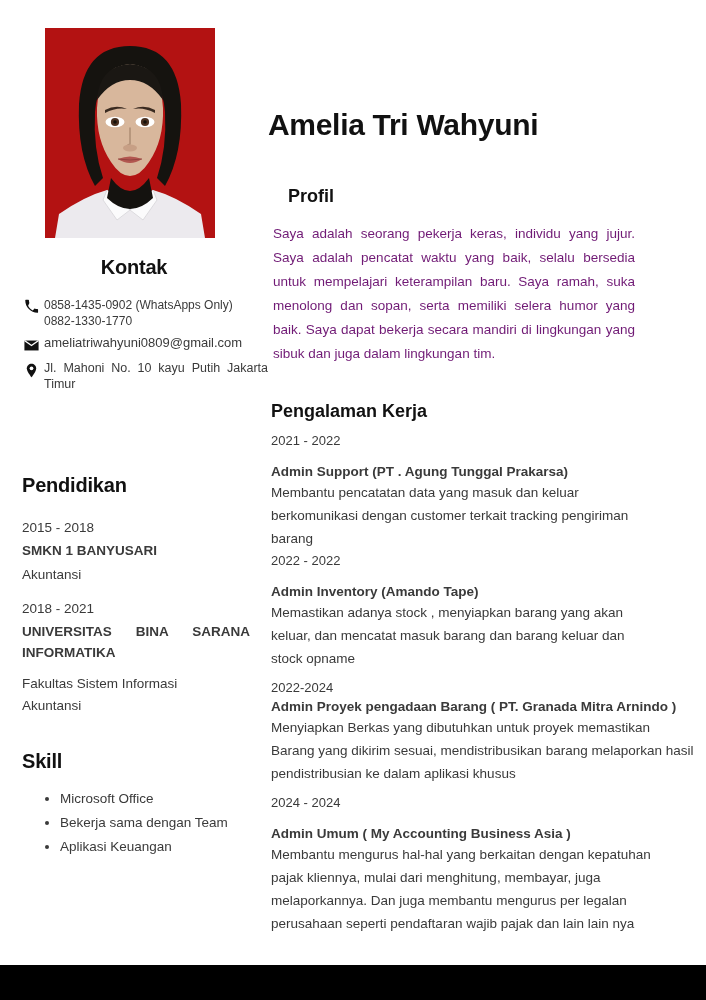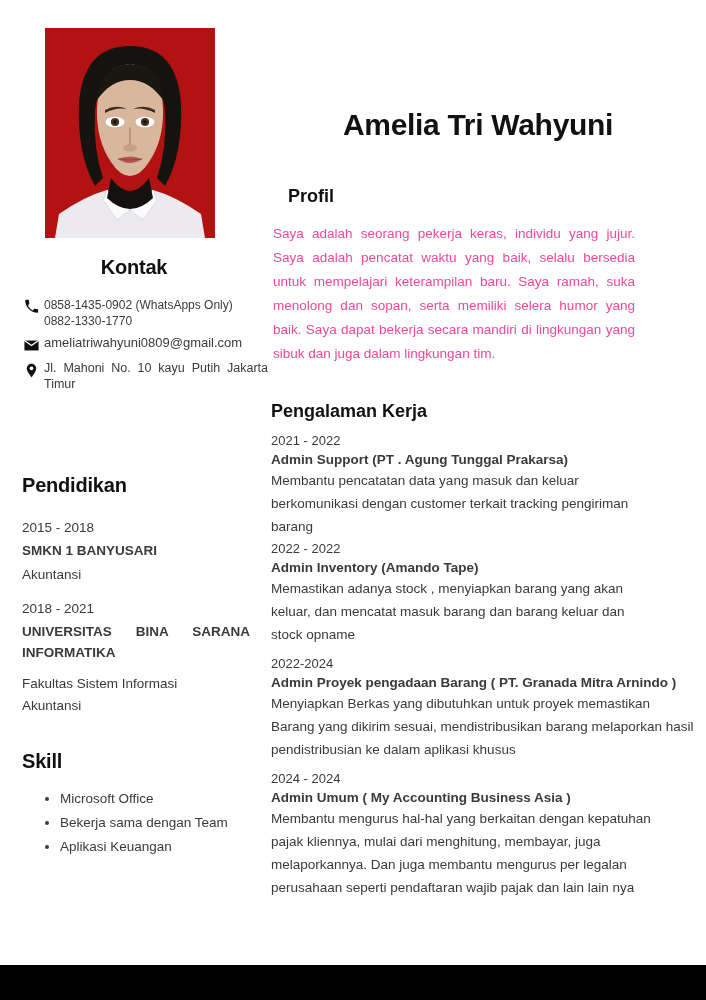--- a/index.html
+++ b/index.html
@@ -146,21 +146,20 @@
     top: 0;
     width: 438px;
     height: 965px;
   }
 
   .name {
     position: absolute;
     left: 0;
     top: 108px;
     width: 420px;
-    text-align: center;
     font-size: 30px;
     font-weight: bold;
     color: #111111;
     letter-spacing: -0.3px;
   }
 
   .main-heading {
     font-size: 18px;
     font-weight: bold;
     color: #111111;
@@ -170,21 +169,21 @@
     position: absolute;
     left: 20px; top: 186px;
   }
   .profil-text {
     position: absolute;
     left: 5px;
     top: 222px;
     width: 362px;
     font-size: 13.5px;
     line-height: 24px;
-    color: #ec4899;
+    color: #701a75;
     text-align: justify;
   }
 
   .pengalaman-title {
     position: absolute;
     left: 3px; top: 401px;
   }
 
   .exp-wrap {
     position: absolute;
@@ -195,20 +194,21 @@
   .exp-year {
     font-size: 13px;
     color: #3a3a3a;
     line-height: 18px;
   }
   .exp-role {
     font-size: 13.5px;
     font-weight: bold;
     color: #3a3a3a;
     line-height: 19px;
+    margin-top: 12px;
   }
   .exp-desc {
     font-size: 13.5px;
     color: #3a3a3a;
     line-height: 23px;
     margin-top: 0px;
   }
   .exp-item { margin-bottom: 2px; }
   .exp-item.gap-top { margin-top: 9px; }
 

